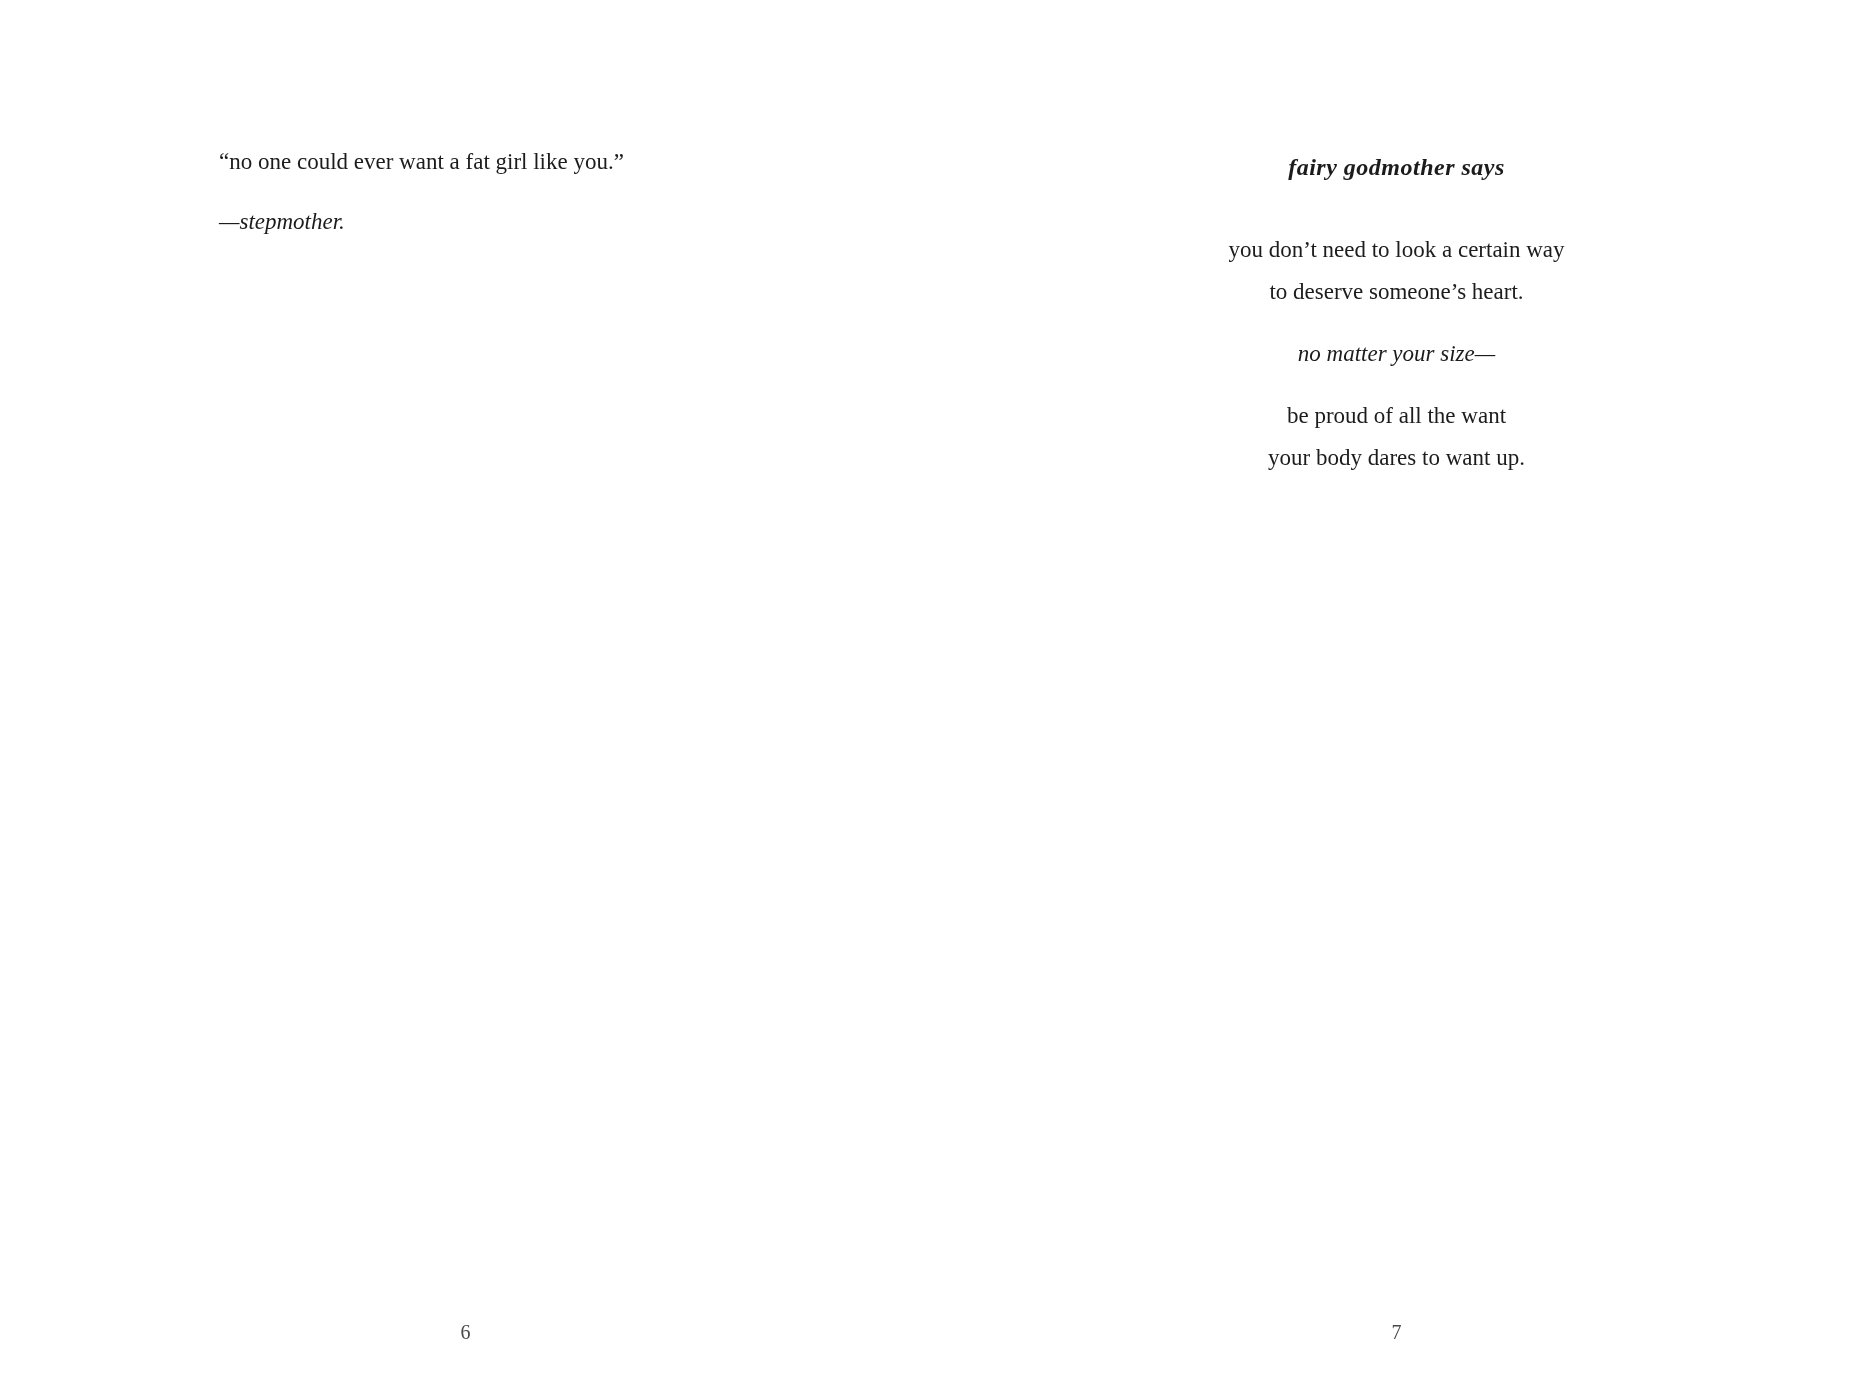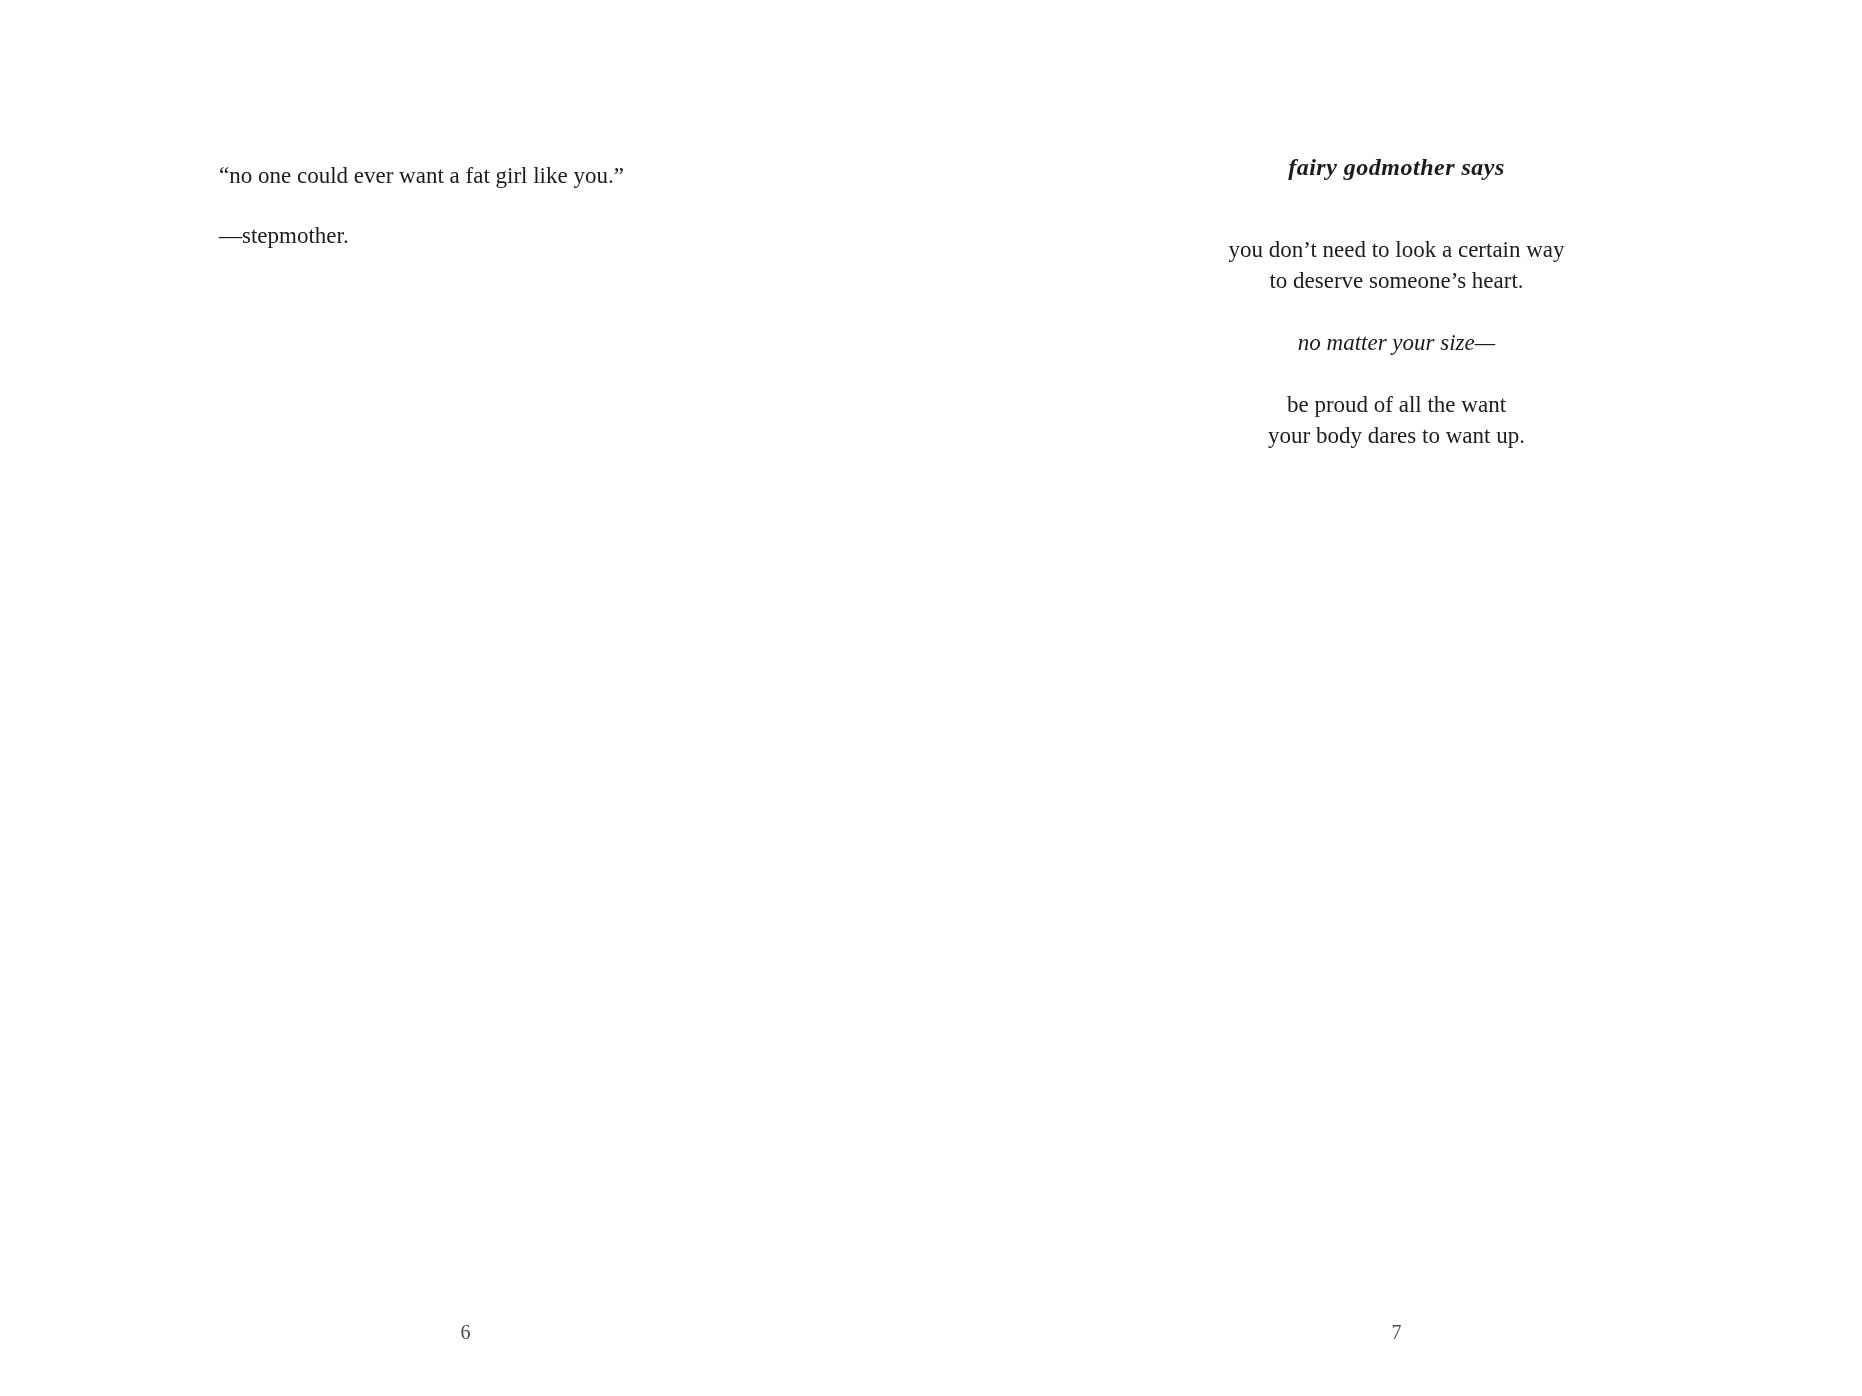--- a/index.html
+++ b/index.html
@@ -22,28 +22,29 @@
     width: 931px;
     height: 1396px;
   }
   .page-left  { left: 0; }
   .page-right { left: 931px; }
 
   
   .left-text {
     position: absolute;
     left: 219px;
-    top: 160px;
+    top: 146px;
     font-size: 23px;
     line-height: 31px;
     text-align: left;
   }
   .left-text p { margin: 0; }
   .attribution {
     margin-top: 29px !important;
+    font-style: italic;
   }
 
   
   .right-text {
     position: absolute;
     left: 0;
     top: 150px;
     width: 931px;
     text-align: center;
     font-size: 23px;
@@ -53,21 +54,21 @@
     margin: 0 0 50px 0;
     font-size: 24px;
     line-height: 34px;
     font-weight: bold;
     font-style: italic;
     letter-spacing: 0.5px;
   }
   .stanza {
     margin: 0 0 31px 0;
   }
-  .stanza p { margin: 0; }
+  .stanza p { margin: 11px; }
   .stanza.italic { font-style: italic; }
 
   
   .page-num {
     position: absolute;
     top: 1320px;
     width: 931px;
     text-align: center;
     font-size: 20px;
     line-height: 24px;

